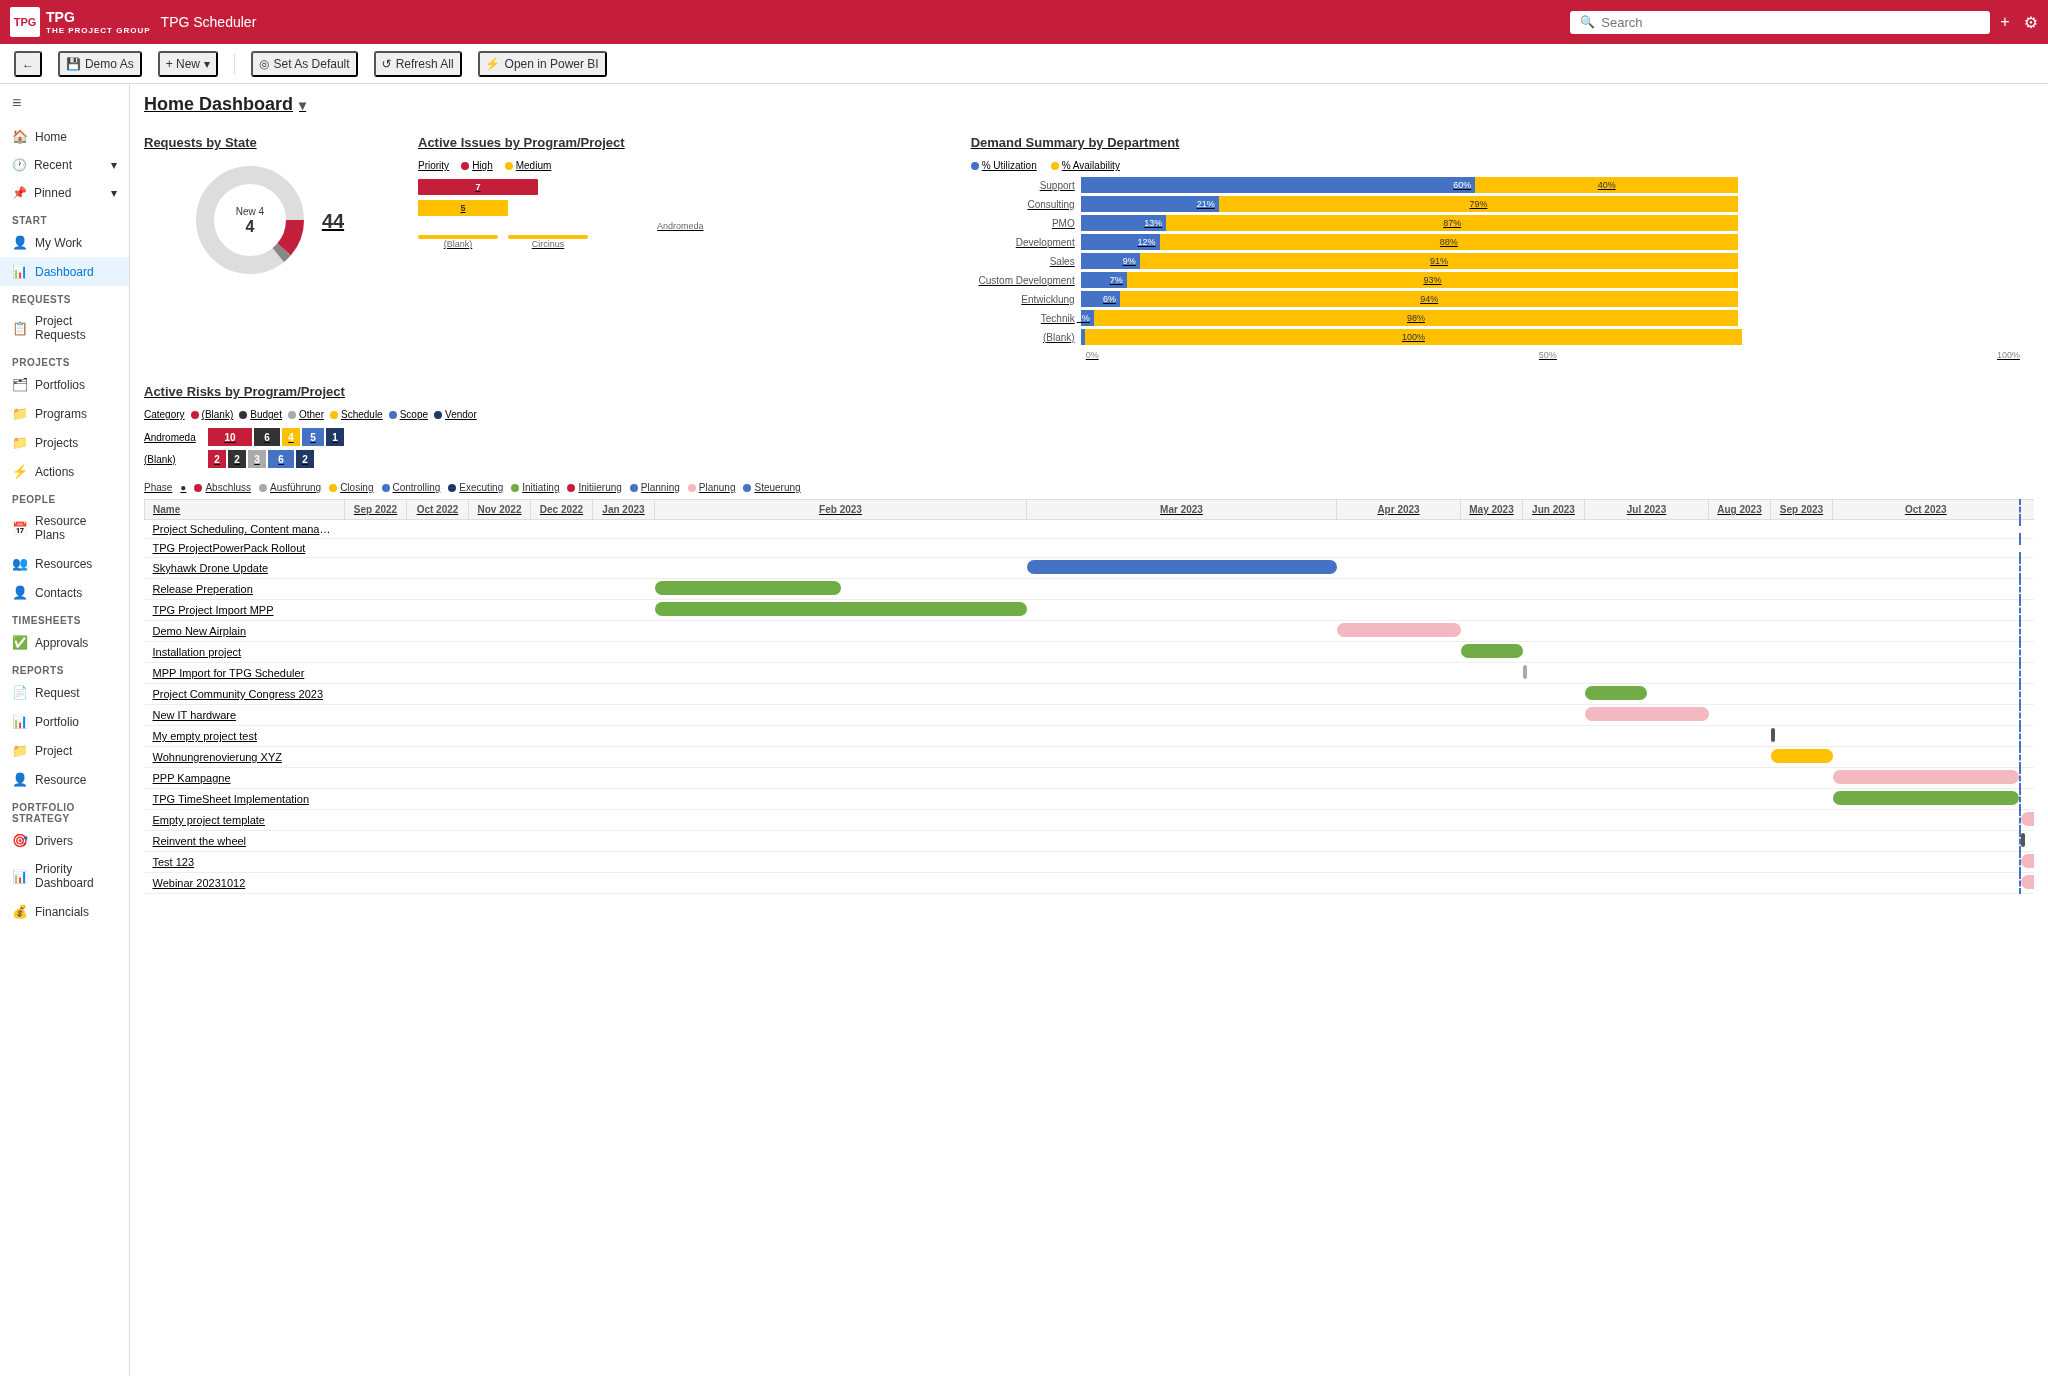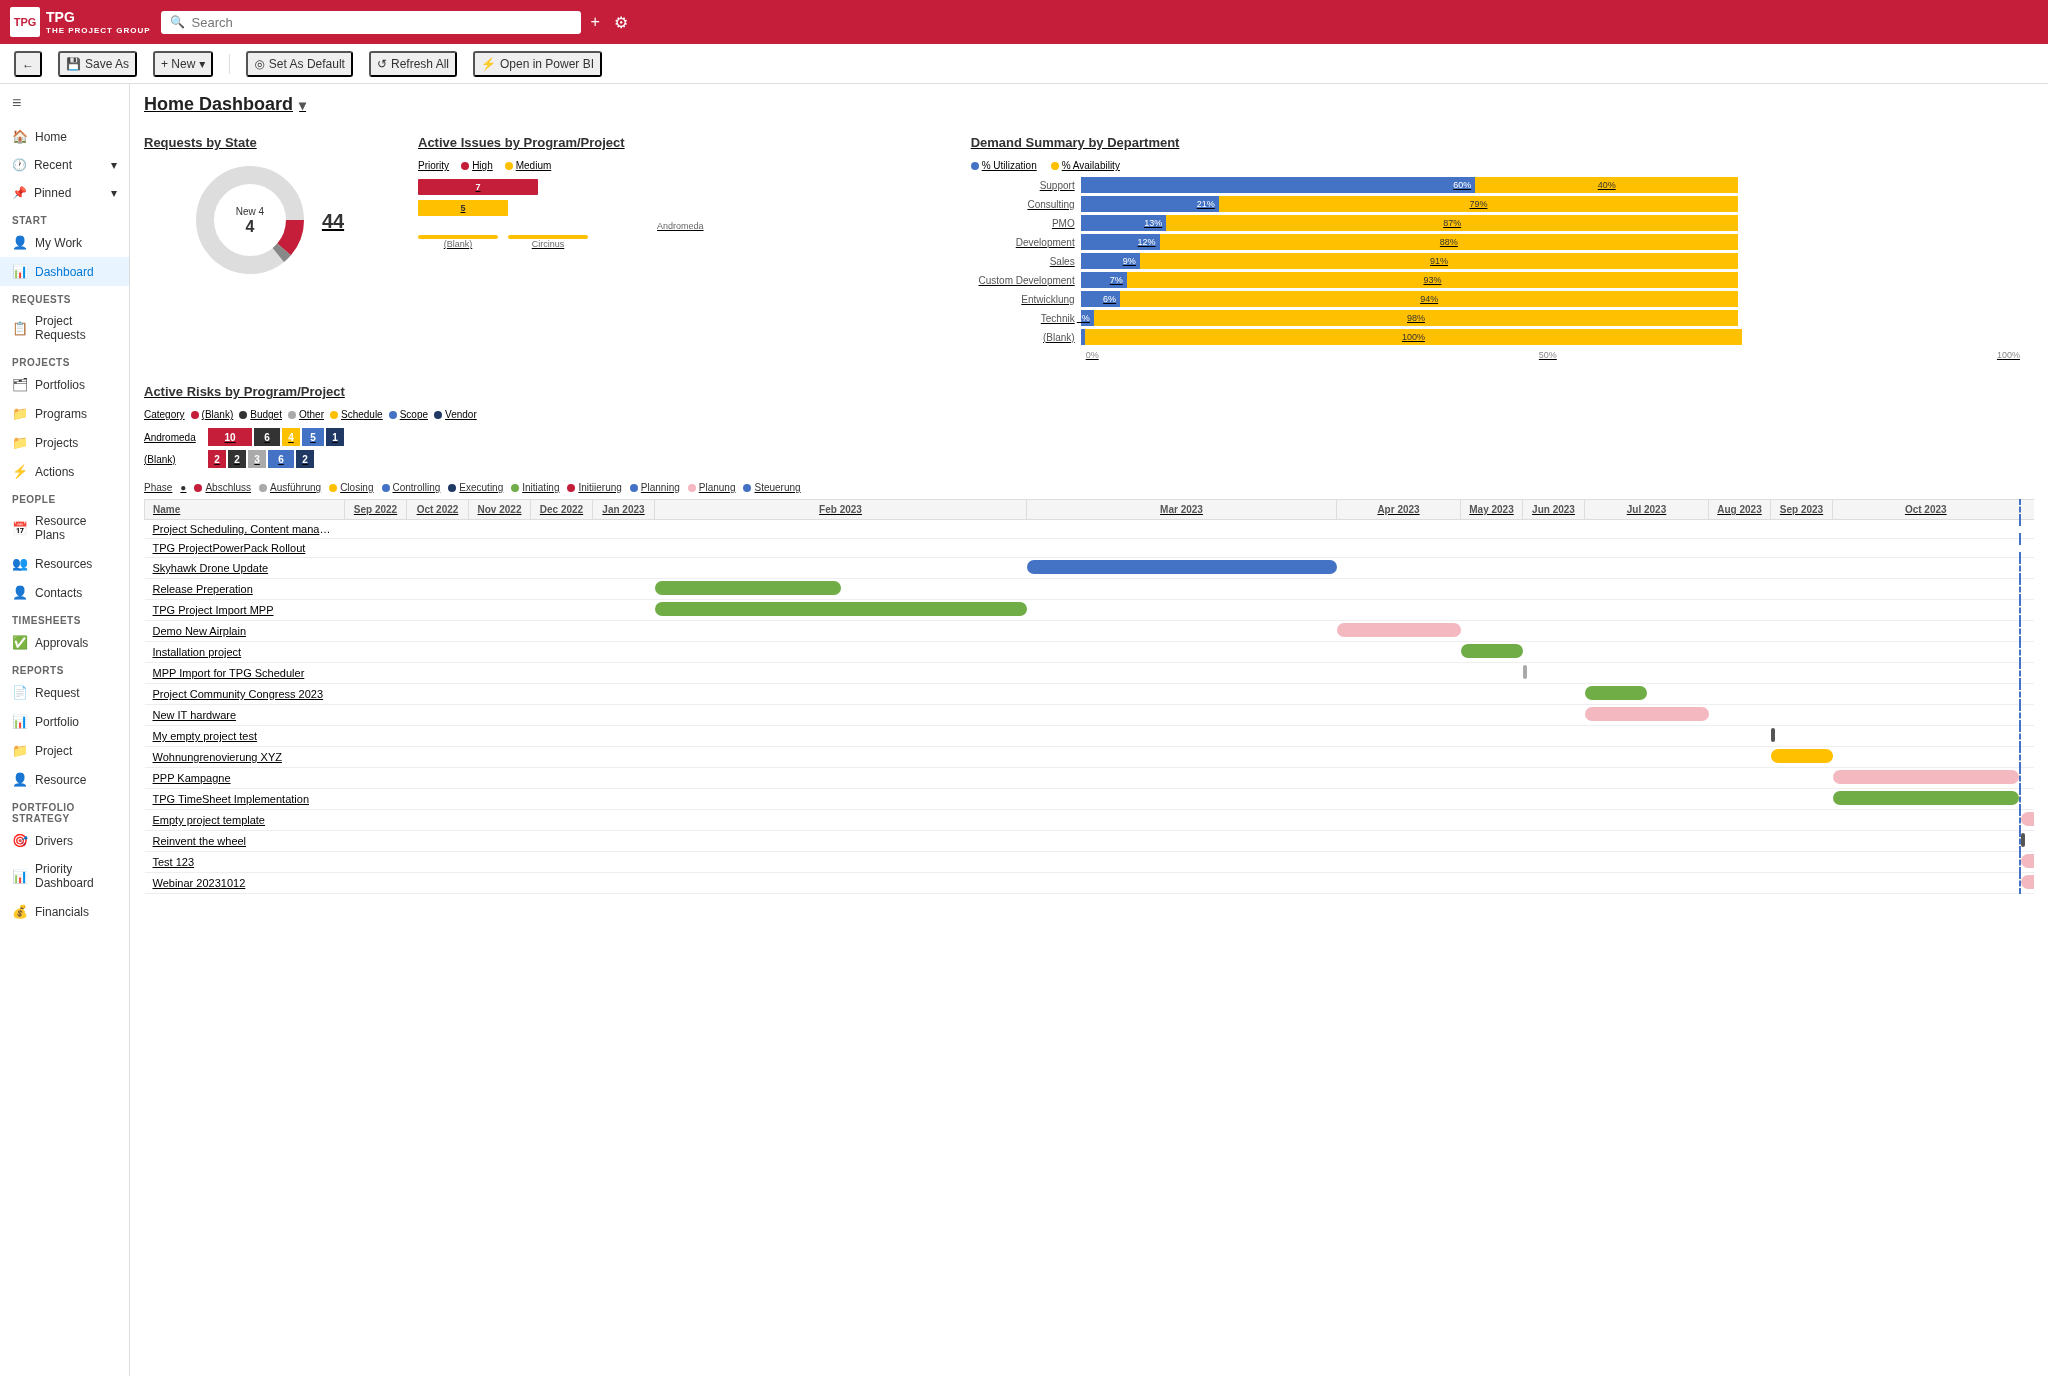--- a/index.html
+++ b/index.html
@@ -75,35 +75,36 @@
 <div class="topbar">
   <div class="topbar-logo">
     <div class="logo-box">
       <span>TPG</span>
     </div>
     <div class="logo-text">
       <div style="font-size:14px;font-weight:900;">TPG</div>
       <div style="font-size:8px;letter-spacing:1px;">THE PROJECT GROUP</div>
     </div>
   </div>
+  <div class="topbar-title">TPG Scheduler</div>
   <div class="search-box">
     <span>🔍</span>
     <input type="text" placeholder="Search" style="">
   </div>
   <div class="topbar-icons">
     <span>+</span>
     <span>⚙</span>
   </div>
 </div>
 
 <div class="actionbar">
   <button class="actionbar-btn">←</button>
   <button class="actionbar-btn">
     <span>💾</span>
-    <span>Save As</span>
+    <span>Demo As</span>
   </button>
   <button class="actionbar-btn">
     <span>+ New</span>
     <span>▾</span>
   </button>
   <div class="actionbar-sep"></div>
   <button class="actionbar-btn">
     <span>◎</span>
     <span>Set As Default</span>
   </button>

